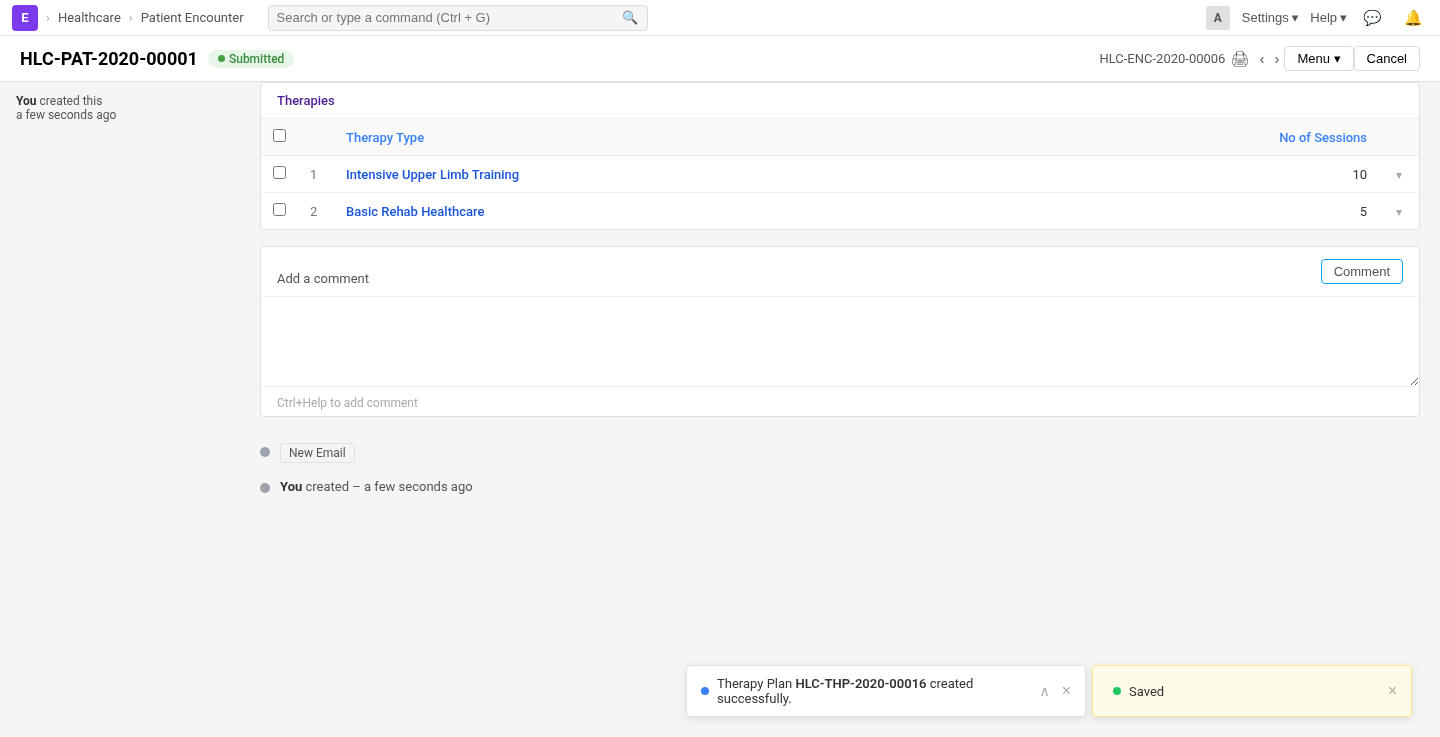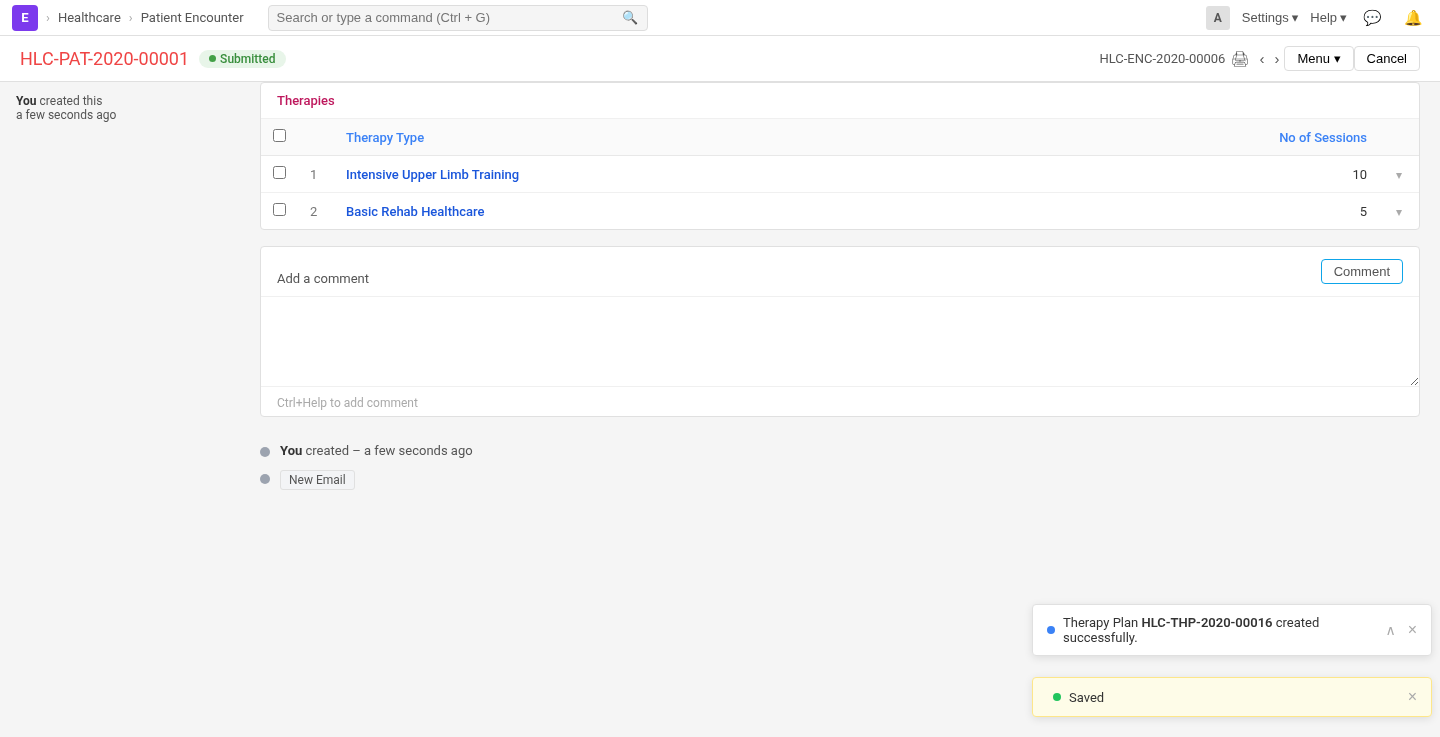--- a/index.html
+++ b/index.html
@@ -59,21 +59,21 @@
       position: fixed;
       top: 36px; left: 0; right: 0;
       background: #fff;
       border-bottom: 1px solid #e0e0e0;
       height: 46px;
       display: flex;
       align-items: center;
       padding: 0 20px;
       z-index: 99;
     }
-    .doc-title { font-size: 18px; font-weight: 400; color: #ef4444; }
+    .doc-title { font-size: 18px; font-weight: 700; color: #000000; }
     .status-badge {
       margin-left: 10px;
       background: #e8f5e9;
       color: #388e3c;
       border-radius: 12px;
       padding: 2px 10px;
       font-size: 12px;
       font-weight: 500;
       display: flex; align-items: center; gap: 4px;
     }
@@ -120,21 +120,21 @@
     
     .card {
       background: #fff;
       border: 1px solid #e0e0e0;
       border-radius: 4px;
       margin-bottom: 16px;
     }
     .card-section-title {
       padding: 10px 16px;
       font-size: 13px;
-      color: #be185d;
+      color: #4c1d95;
       font-weight: 500;
       border-bottom: 1px solid #f0f0f0;
     }
     .therapy-table { width: 100%; border-collapse: collapse; }
     .therapy-table th {
       padding: 10px 12px;
       text-align: left;
       font-size: 13px;
       color: #3b82f6;
       font-weight: 500;
@@ -222,24 +222,24 @@
       padding: 2px 8px;
       font-size: 12px;
       color: #555;
       margin-bottom: 4px;
     }
 
     
     .toast-container {
       position: fixed;
       bottom: 20px;
-      right: 8px;
-      display: flex;
-      flex-direction: column;
-      gap: 21px;
+      right: 28px;
+      display: flex;
+      flex-direction: row;
+      gap: 6px;
       z-index: 200;
     }
     .toast {
       min-width: 320px;
       max-width: 400px;
       background: #fff;
       border: 1px solid #e0e0e0;
       border-radius: 4px;
       padding: 10px 14px;
       display: flex;
@@ -371,30 +371,30 @@
         <button class="comment-btn">Comment</button>
       </div>
       <textarea class="comment-textarea" style=""></textarea>
       <div class="comment-hint">Ctrl+Help to add comment</div>
     </div>
 
     <div class="timeline">
       <div class="timeline-item">
         <div class="timeline-dot"></div>
         <div class="timeline-content">
-          <strong>You</strong>
-          <span> created</span>
-          <span> – </span>
-          <span>a few seconds ago</span>
+          <div class="timeline-tag">New Email</div>
         </div>
       </div>
       <div class="timeline-item">
         <div class="timeline-dot"></div>
         <div class="timeline-content">
-          <div class="timeline-tag">New Email</div>
+          <strong>You</strong>
+          <span> created</span>
+          <span> – </span>
+          <span>a few seconds ago</span>
         </div>
       </div>
     </div>
 
   </div>
 </div>
 
 <div class="toast-container">
   <div class="toast">
     <span class="toast-dot blue"></span>

